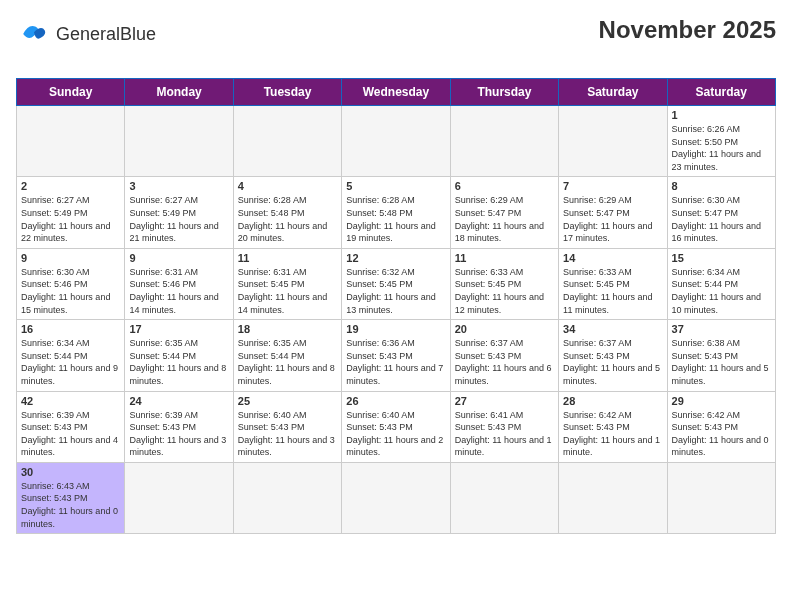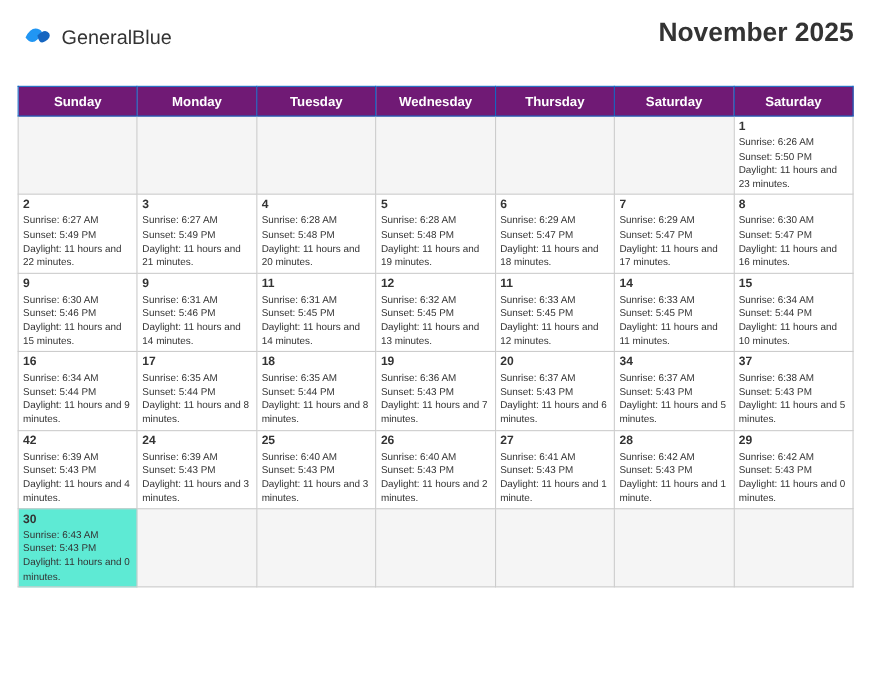--- a/index.html
+++ b/index.html
@@ -76,21 +76,21 @@
     }
     .day-info {
       line-height: 1.4;
       font-size: 9px;
       color: #333;
     }
     .last-row td {
       background: #f5f5f5;
     }
     .last-row td.has-data {
-      background: #5eead4;
+      background: #c4b5fd;
     }
   </style>
 </head>
 <body>
 
 <div class="header">
   <div class="logo">
     <svg class="logo-bird" viewBox="0 0 40 40">
 
       <rect x="2" y="2" width="36" height="36" rx="4" fill="white"></rect>

